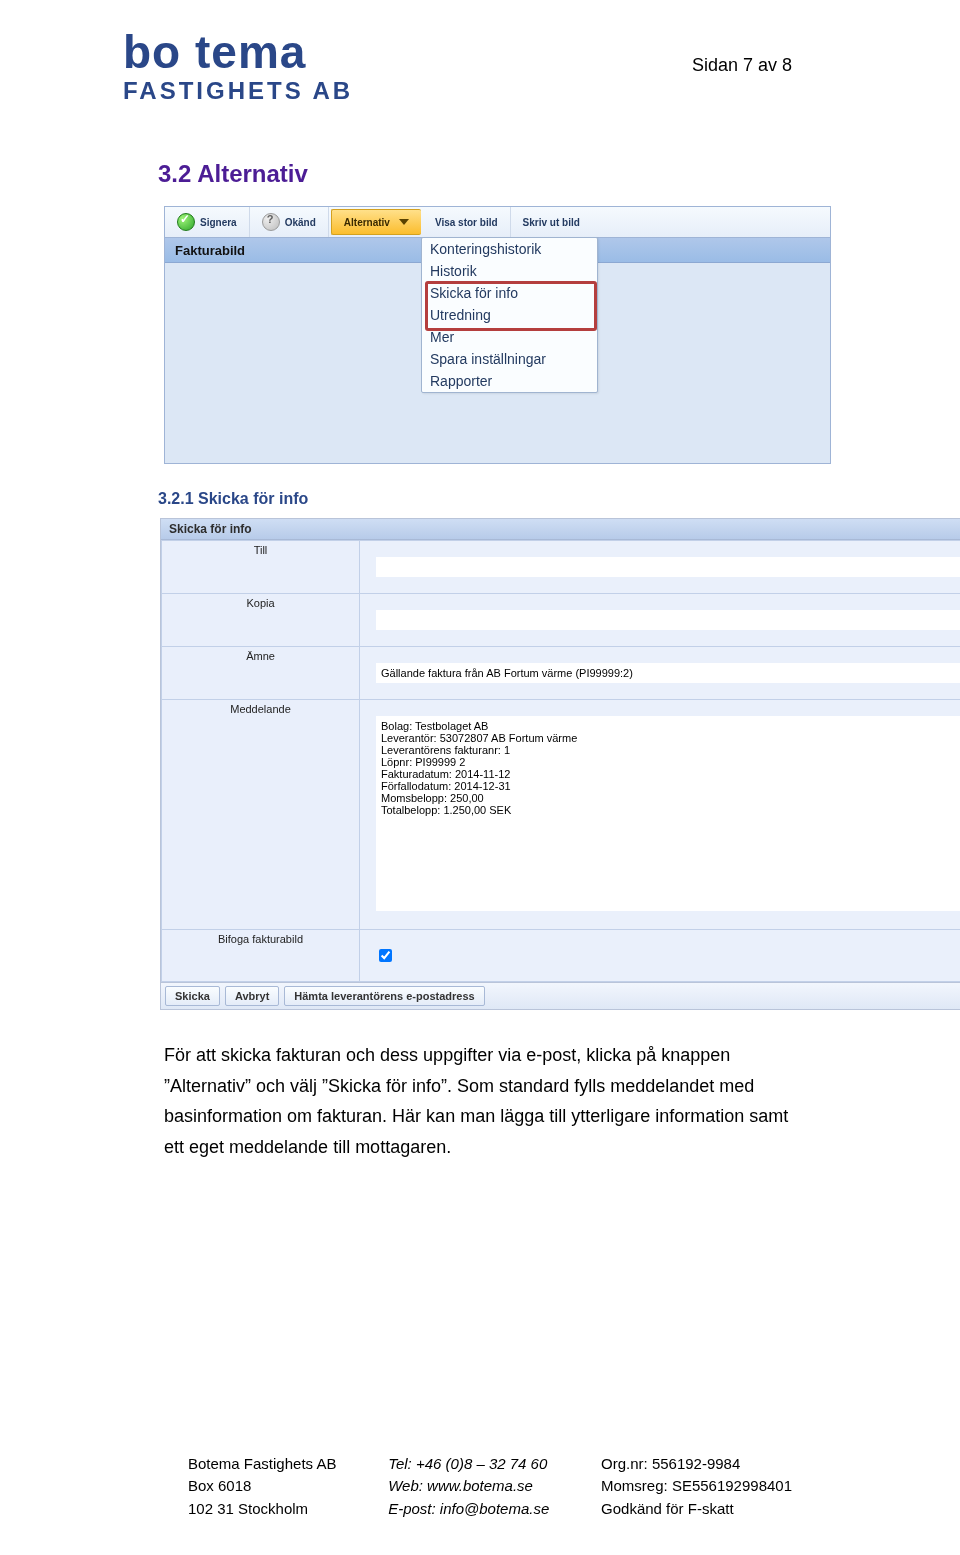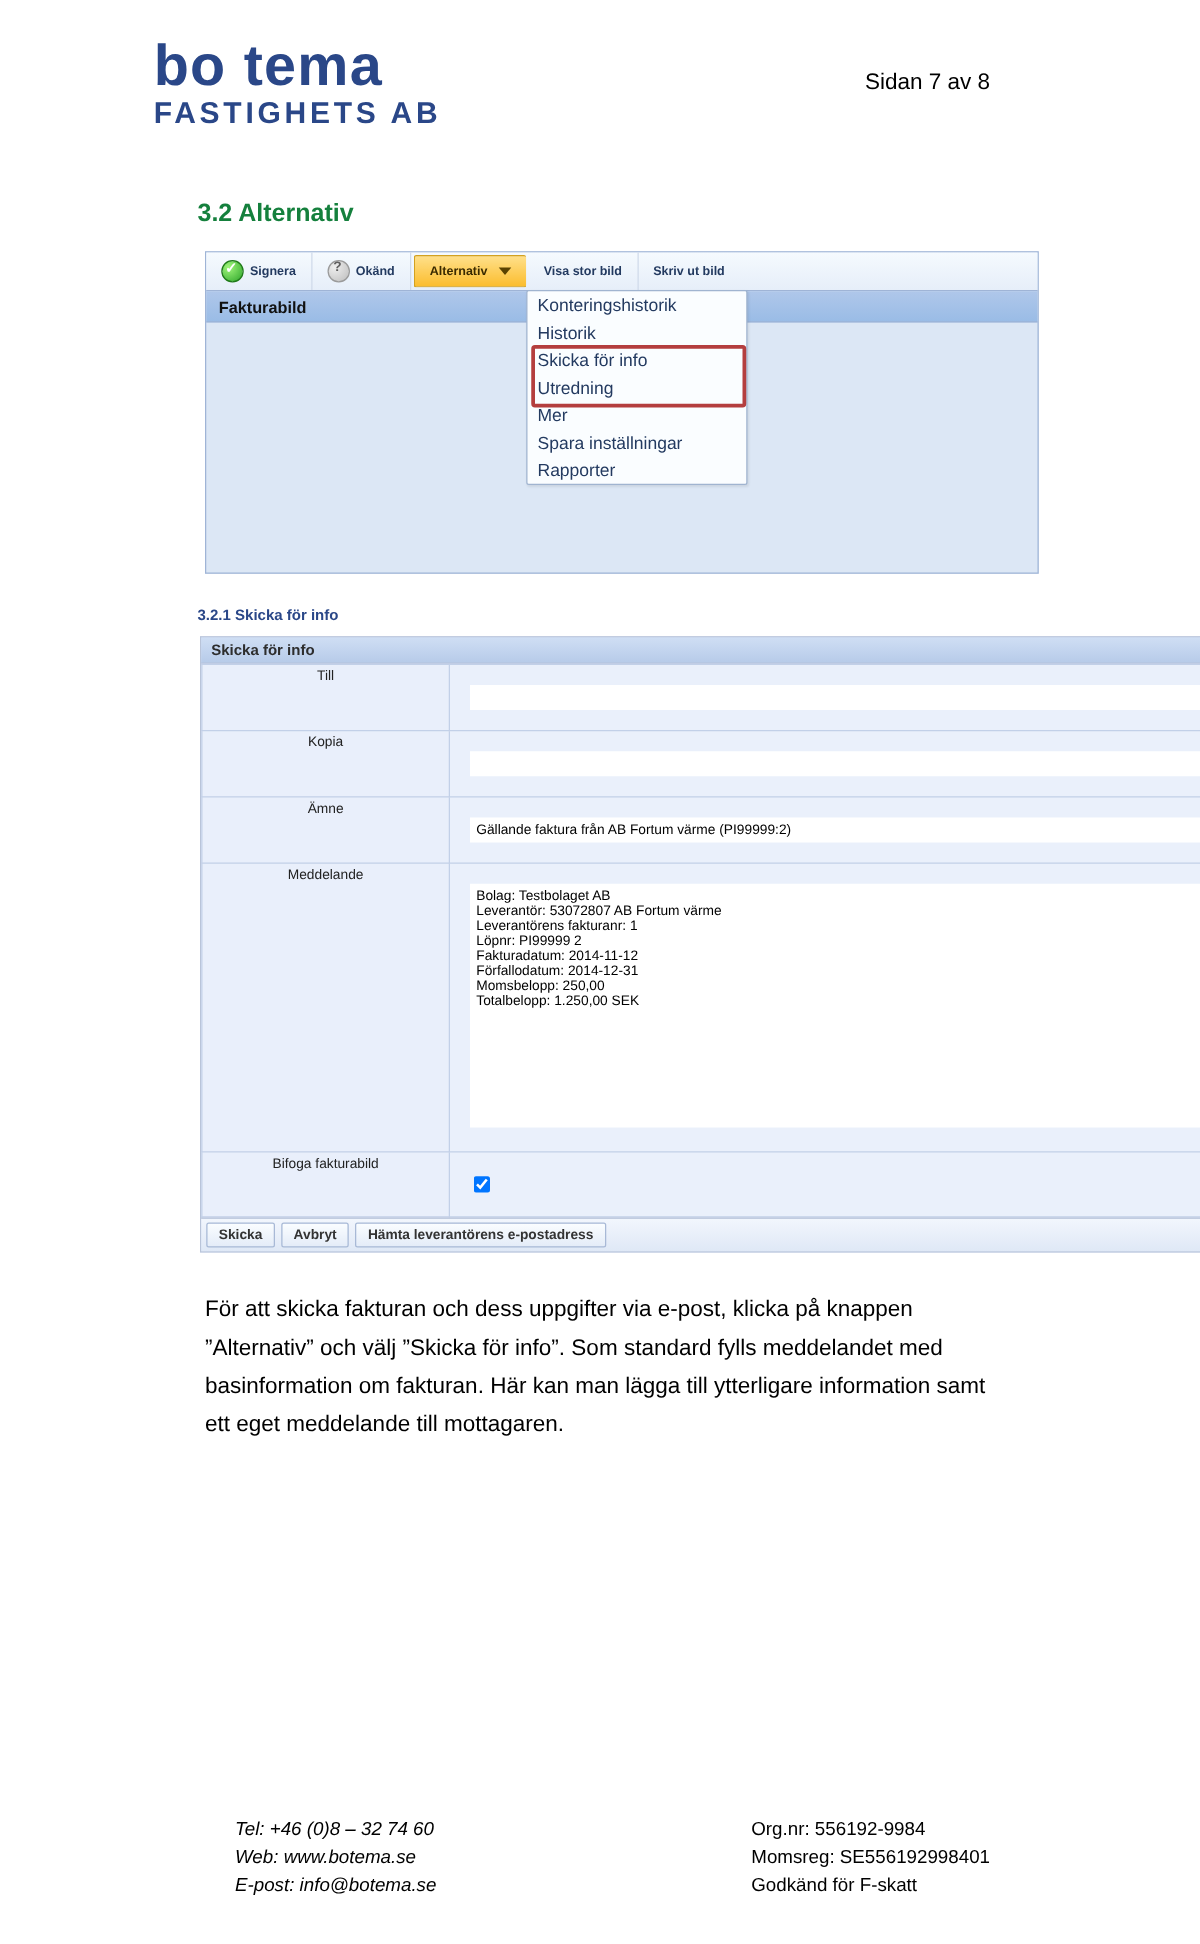--- a/index.html
+++ b/index.html
@@ -2,22 +2,22 @@
 <html><head>
 <meta charset="utf-8">
 <style>
   html,body{margin:0;padding:0;background:#fff;font-family:Arial,Helvetica,sans-serif;color:#000}
   .page{width:764px;min-height:1555px;margin:0 auto;position:relative;padding:20px 60px 0 60px;box-sizing:border-box}
   .header-logo{position:absolute;left:25px;top:25px}
   .logo-line1{font-size:46px;font-weight:900;color:#2A4788;letter-spacing:1px;font-family:Arial,sans-serif}
   .logo-line2{font-size:24px;font-weight:900;color:#2A4788;letter-spacing:3px;margin-top:-2px}
   .page-num{position:absolute;right:70px;top:55px;font-size:18px}
   .content{margin-top:140px}
-  h3.section{color:#15803d;font-size:20px;font-weight:bold;margin:10px 0 18px 0}
-  h4.subsection{color:#2A4788;font-size:12px;font-weight:bold;margin:26px 0 10px 0}
+  h3.section{color:#4c1d95;font-size:24px;font-weight:bold;margin:10px 0 18px 0}
+  h4.subsection{color:#2A4788;font-size:16px;font-weight:bold;margin:26px 0 10px 0}
 
   
   .shot1{width:665px;border:1px solid #9fb4d6;background:#dce7f5;position:relative;padding:0;margin-left:6px}
   .toolbar{display:flex;align-items:stretch;background:linear-gradient(#f5fafe,#e6eef9);border-bottom:1px solid #9fb4d6;height:30px}
   .tb-item{display:flex;align-items:center;gap:5px;padding:0 12px;font-size:10px;font-weight:bold;color:#233a60;border-right:1px solid #cfdaea;cursor:pointer}
   .tb-item:last-child{border-right:none}
   .tb-active{background:linear-gradient(#ffe08a,#fbbd2e);color:#3a2a00;border:1px solid #d3a120;border-radius:2px;margin:2px 2px;border-right:none}
   .tb-active .tri{display:inline-block;width:0;height:0;border-left:5px solid transparent;border-right:5px solid transparent;border-top:6px solid #5a4200;margin-left:4px}
   .ico{width:16px;height:16px;border-radius:50%;display:inline-block}
   .ico-green{background:radial-gradient(circle at 30% 30%,#9ff57a,#2da52a);border:1px solid #1f7a19;position:relative}
@@ -136,20 +136,23 @@
         <div class="btn">Skicka</div>
         <div class="btn">Avbryt</div>
         <div class="btn">Hämta leverantörens e-postadress</div>
       </div>
     </div>
 
     <p class="body">För att skicka fakturan och dess uppgifter via e-post, klicka på knappen ”Alternativ” och välj ”Skicka för info”. Som standard fylls meddelandet med basinformation om fakturan. Här kan man lägga till ytterligare information samt ett eget meddelande till mottagaren.</p>
   </div>
 
   <div class="footer">
+    <div class="col" style="white-space: pre-line;">Botema Fastighets AB
+Box 6018
+102 31 Stockholm</div>
     <div class="col" style="white-space: pre-line; font-style: italic;">Tel: +46 (0)8 – 32 74 60
 Web: www.botema.se
 E-post: info@botema.se</div>
     <div class="col" style="white-space: pre-line;">Org.nr: 556192-9984
 Momsreg: SE556192998401
 Godkänd för F-skatt</div>
   </div>
 </div>
 
 </body></html>

